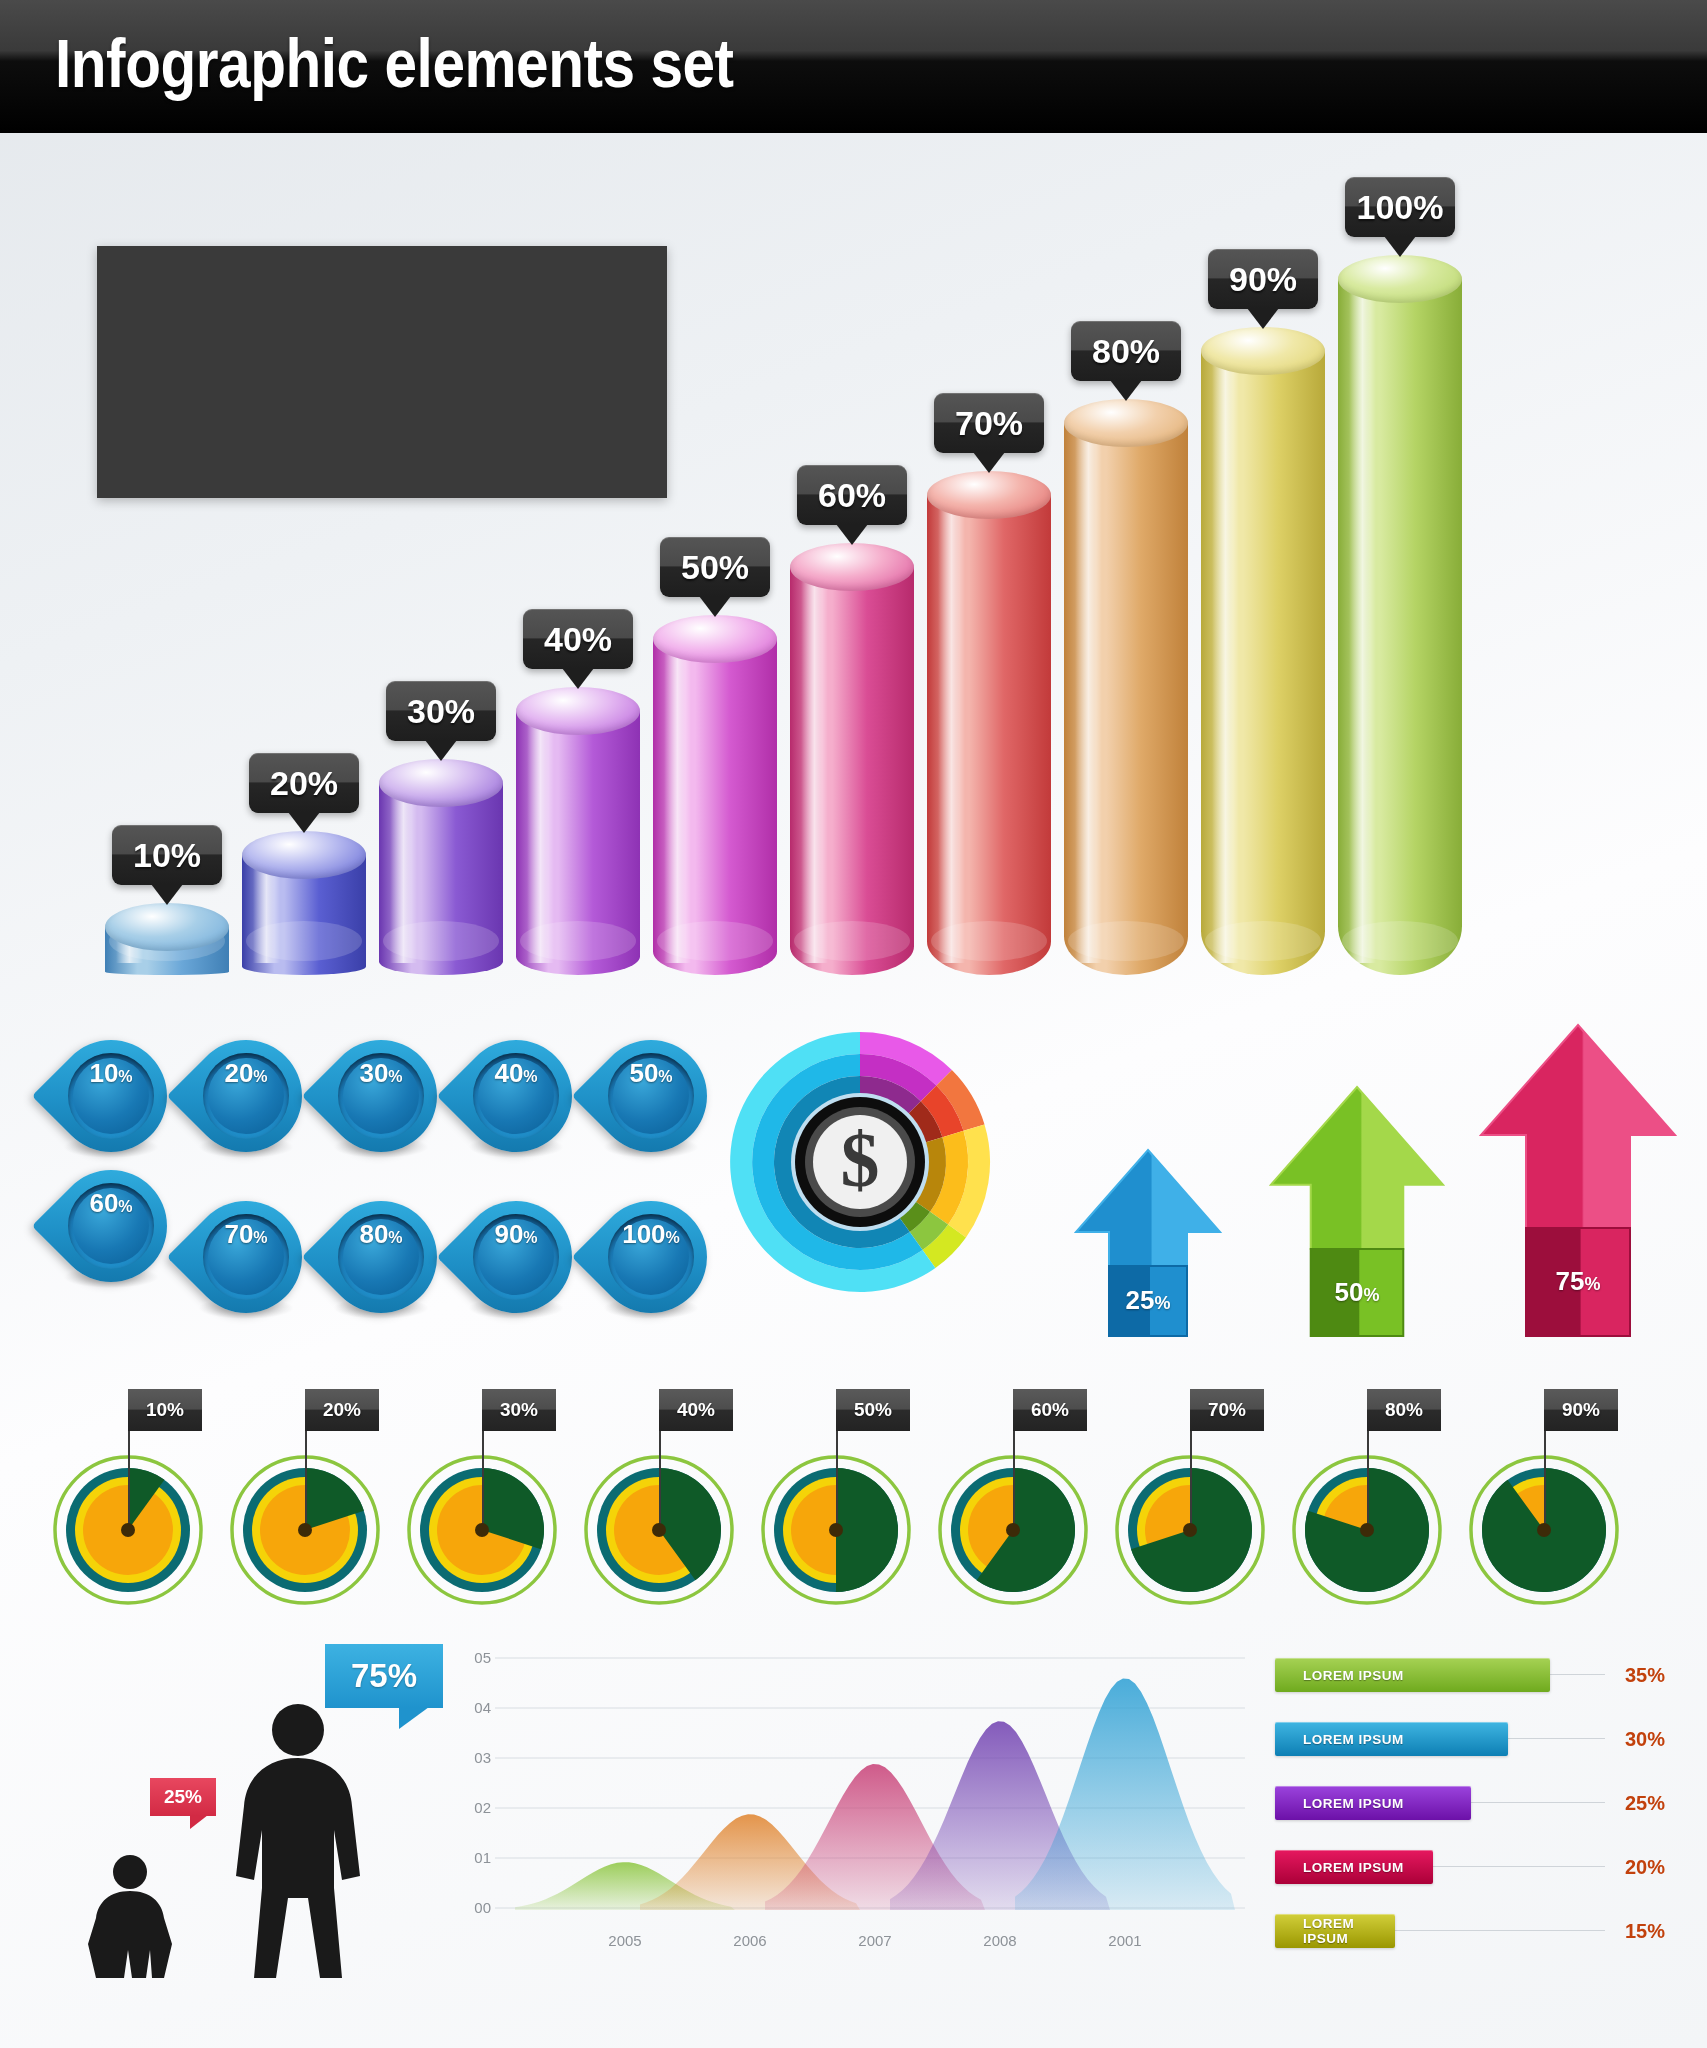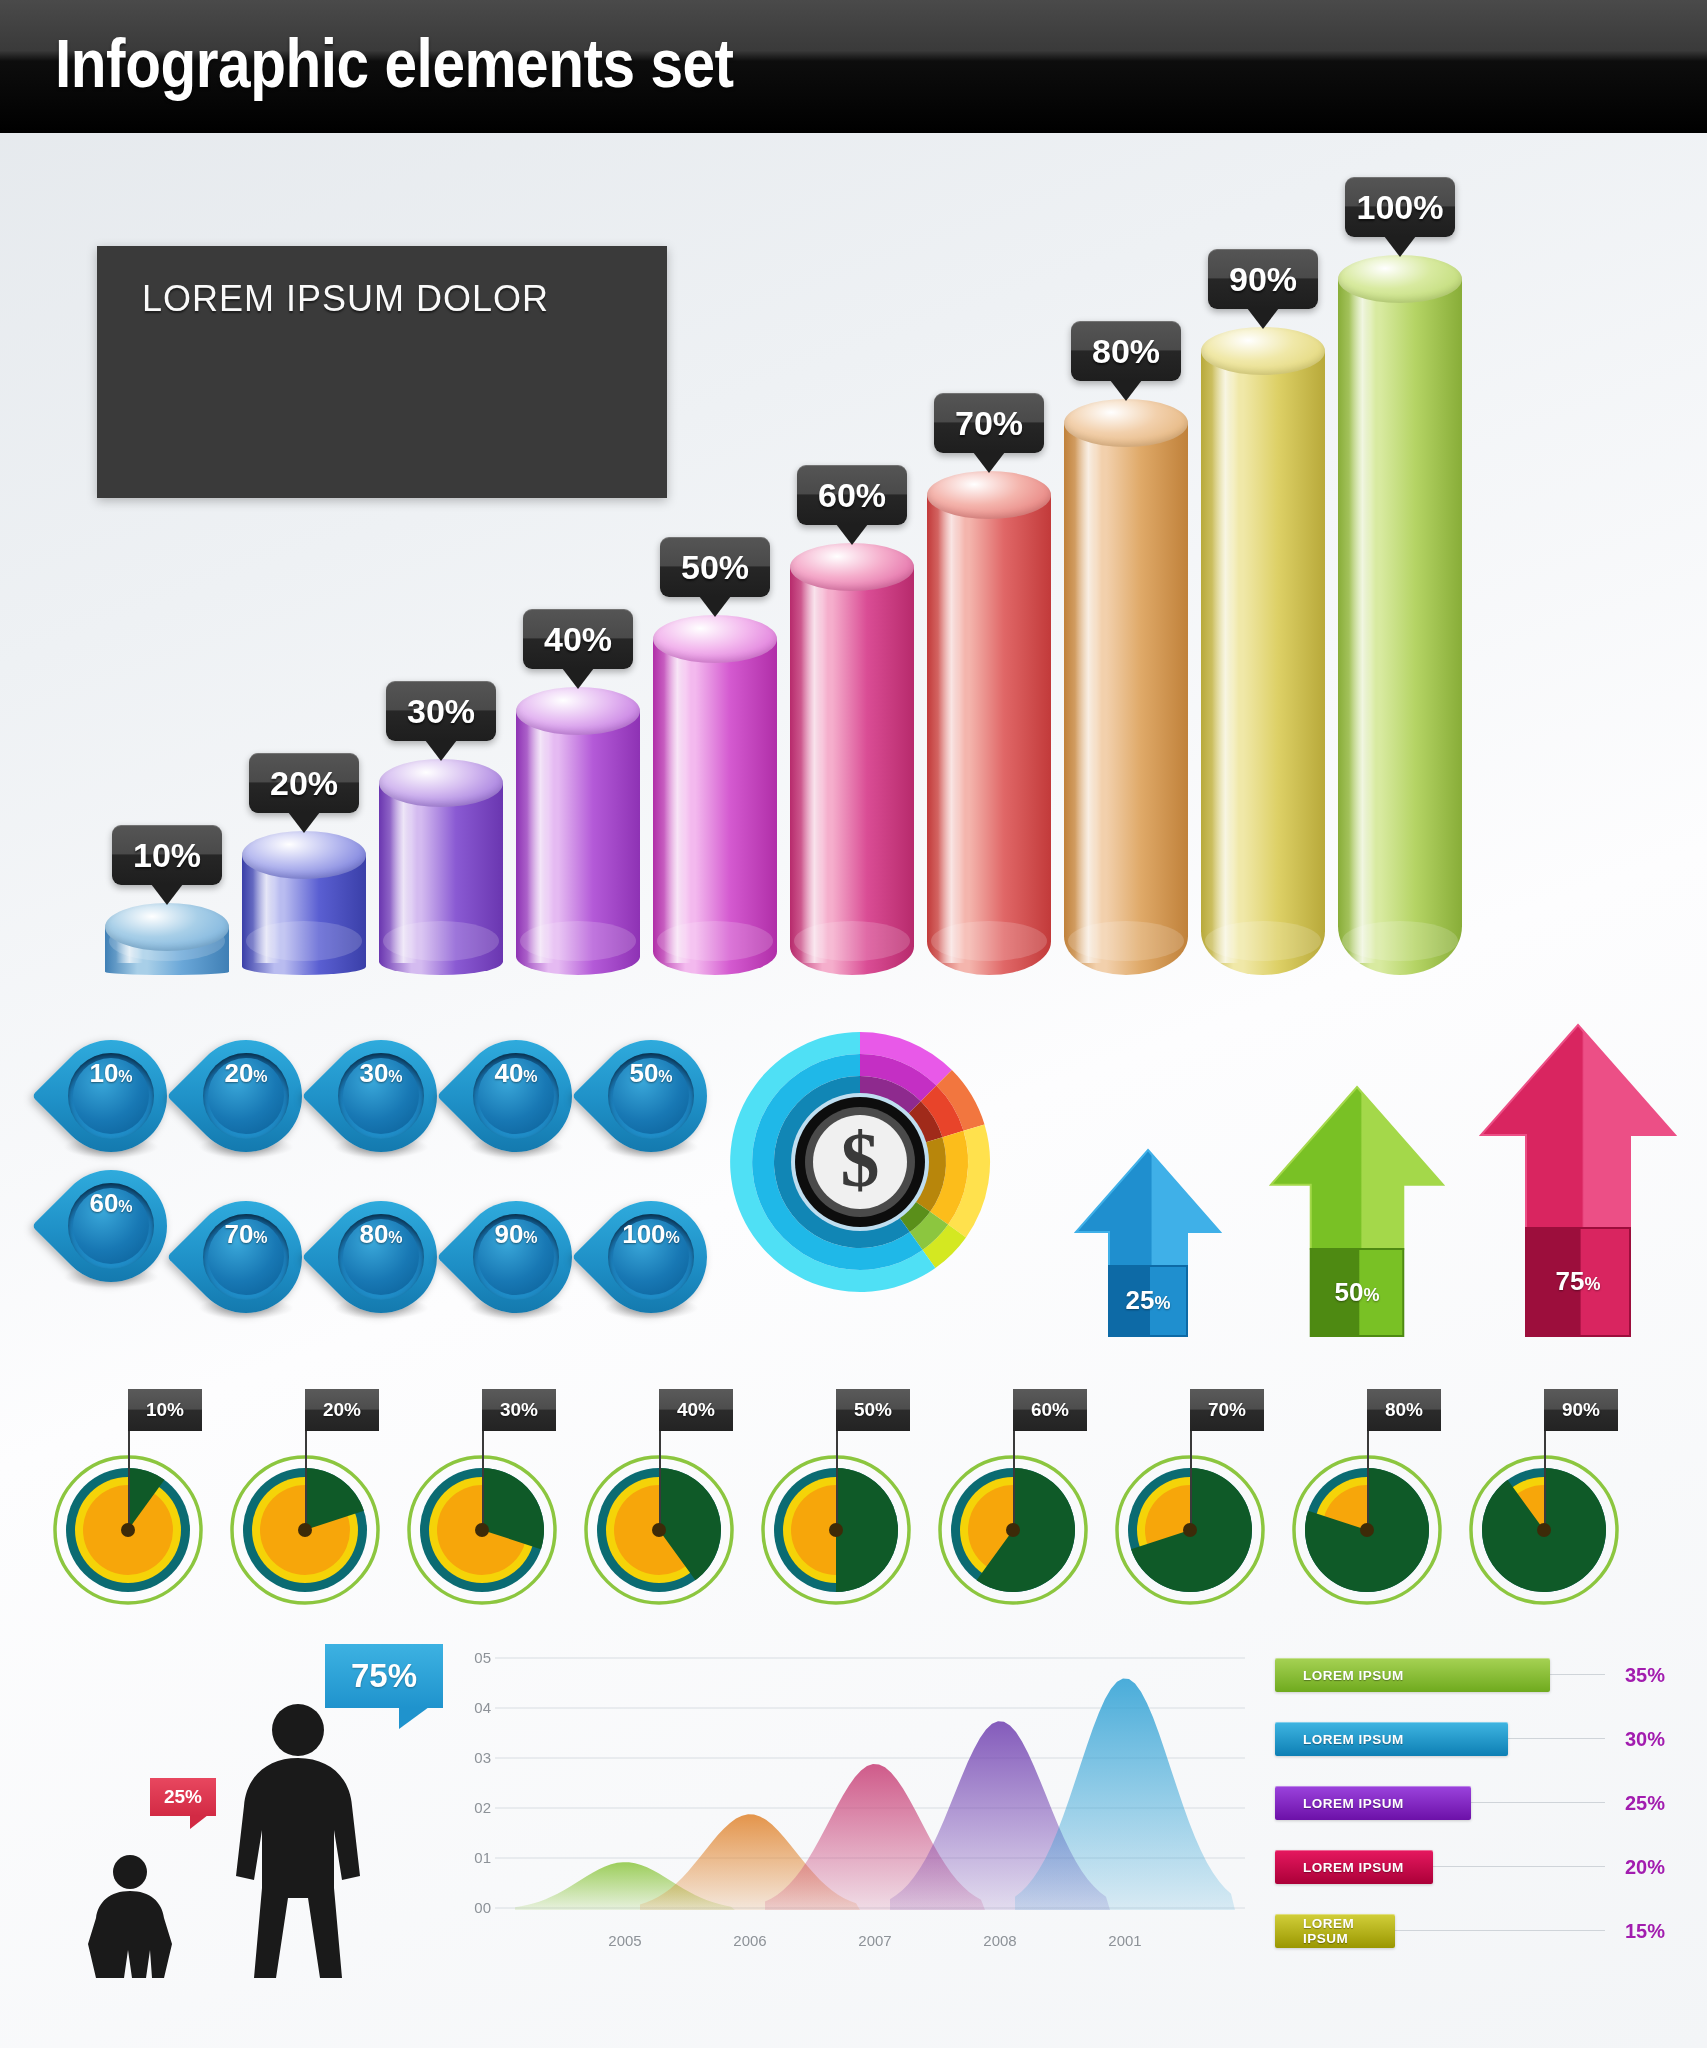--- a/index.html
+++ b/index.html
@@ -186,32 +186,31 @@
     border-radius: 2px;
     display: flex; align-items: center;
     box-shadow: inset 0 1px 0 rgba(255,255,255,.35), 0 1px 3px rgba(0,0,0,.18);
   }
   .hbar-label {
     margin-left: 28px; color: #fff; font-size: 13.5px; font-weight: bold;
     letter-spacing: .5px; text-shadow: 0 1px 1px rgba(0,0,0,.35);
   }
   .hbar-val {
     position: absolute; right: 0; top: 6px; width: 58px; text-align: right;
-    font-size: 20px; font-weight: bold; color: #a21caf;
+    font-size: 20px; font-weight: bold; color: #c2410c;
   }
 </style>
 </head>
 <body>
 
 <div class="header">
   <div class="header-title">Infographic elements set</div>
 </div>
 
 <div class="lorem-box">
-  <div class="lorem-title">LOREM IPSUM DOLOR</div>
 </div>
 
 <div id="cyl-chart">
     <div class="cyl" style="left: 105px; top: 903px; width: 124px; height: 72px;">
       <div class="cyl-side" style="height: 48px; background: linear-gradient(to right, rgb(63, 127, 181) 0%, rgb(168, 207, 232) 26%, rgb(168, 207, 232) 34%, rgb(106, 167, 216) 62%, rgb(63, 127, 181) 100%);"></div>
       <div style="position: absolute; left: 4px; width: 116px; height: 40px; bottom: 14px; border-radius: 50%; background: rgba(255, 255, 255, 0.17);"></div>
       <div class="cyl-gloss" style="bottom: 12px; top: 24px;"></div>
       <div class="cyl-top" style="top: 0px; background: radial-gradient(at 38% 28%, rgb(255, 255, 255) 0%, rgb(168, 207, 232) 42%, rgb(106, 167, 216) 100%); box-shadow: rgba(0, 0, 0, 0.12) 0px -3px 6px inset;"></div>
     </div>
     <div class="callout" style="left: 112px; top: 825px;">10%</div>

